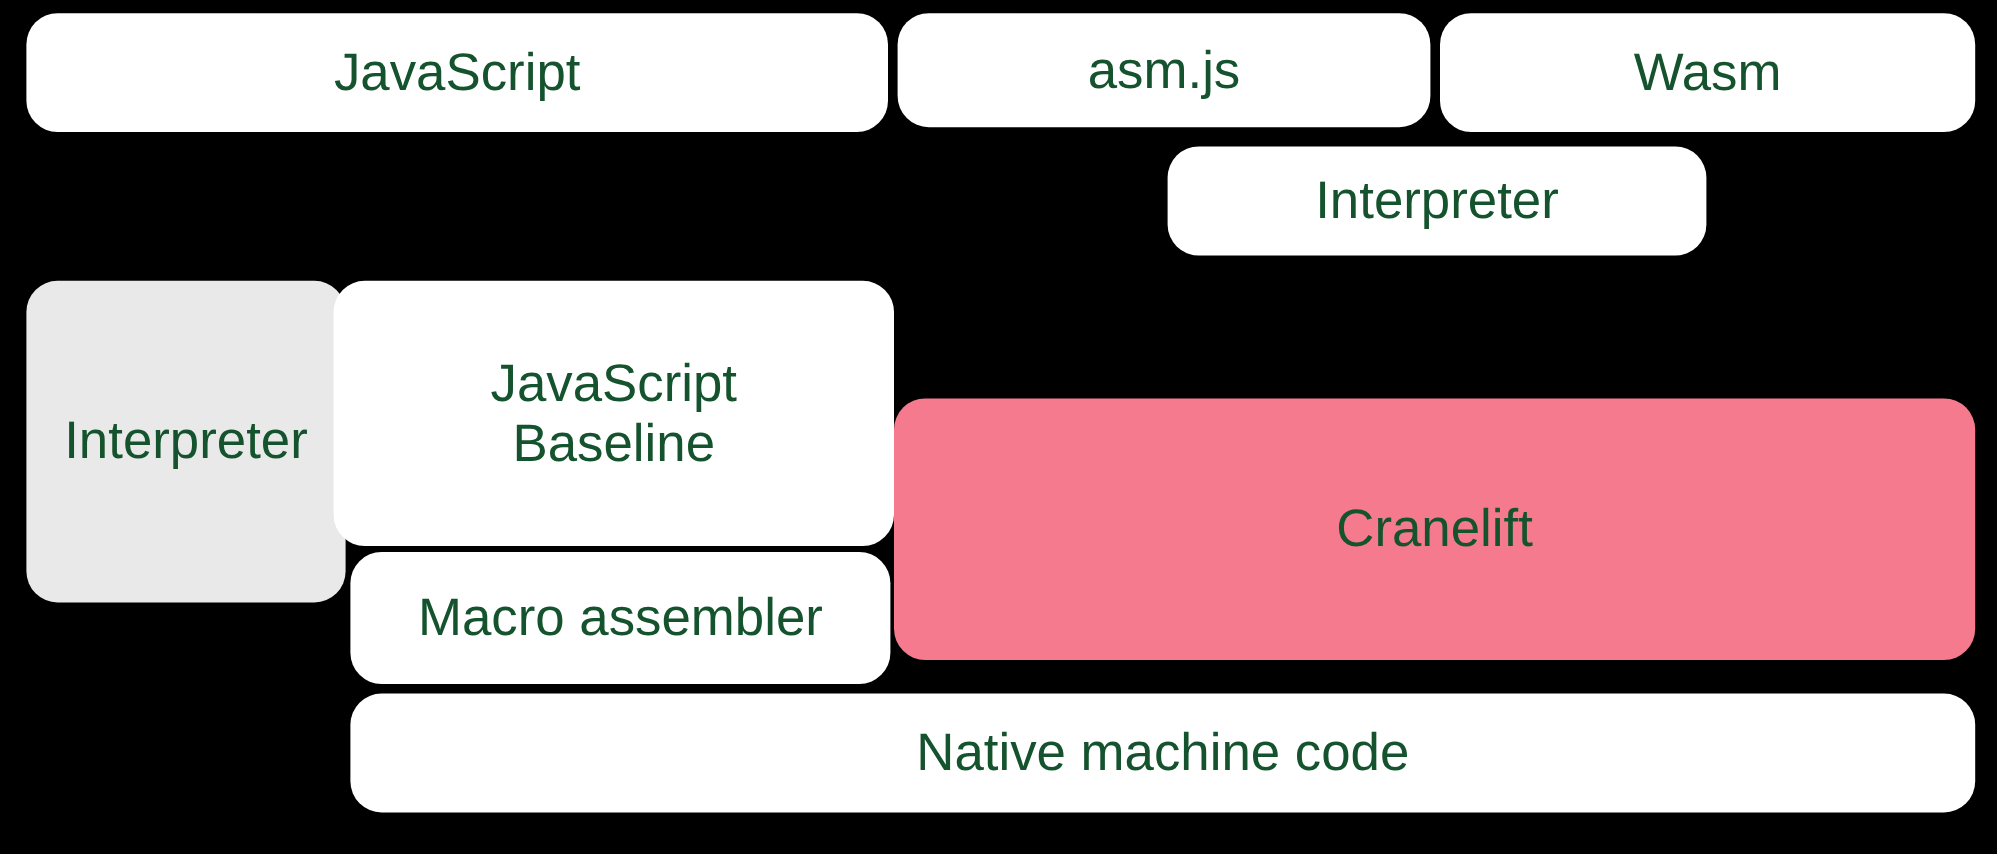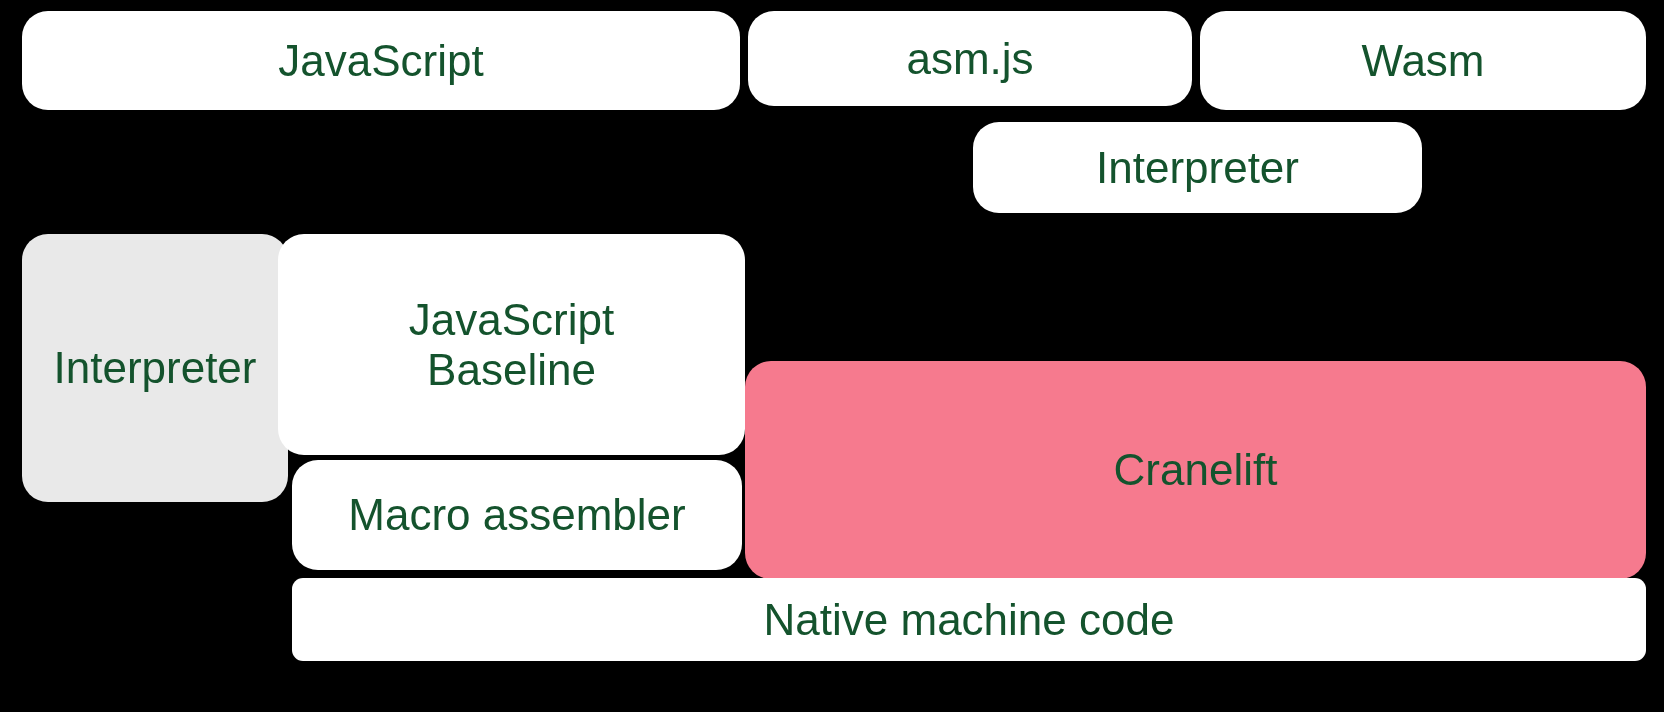--- a/index.html
+++ b/index.html
@@ -46,24 +46,24 @@
 
   
   #n-js-bytecode     { left: 22px;   top: 122px; width: 943px; height: 91px; }
   #n-baldrmonkey     { left: 973px;  top: 122px; width: 449px; height: 91px; }
 
   
   #n-interpreter     { left: 22px;   top: 234px; width: 266px; height: 268px; }
   #n-js-baseline     { left: 278px;  top: 234px; width: 467px; height: 221px; }
   #n-macro-assembler { left: 292px;  top: 460px; width: 450px; height: 110px; }
   #n-ion-mir         { left: 745px;  top: 234px; width: 450px; height: 108px; }
-  #n-cranelift       { left: 745px;  top: 361px; width: 901px; height: 218px; }
+  #n-cranelift       { left: 745px;  top: 332px; width: 901px; height: 218px; }
 
   
-  #n-native-code     { left: 292px;  top: 578px; width: 1354px; height: 83px; border-radius: 11px; }
+  #n-native-code     { left: 292px;  top: 578px; width: 1354px; height: 99px; }
 </style>
 </head>
 <body>
 
 <div id="diagram">
 
   <div class="node" id="n-javascript">JavaScript</div>
   <div class="node" id="n-asmjs">asm.js</div>
   <div class="node" id="n-wasm">Wasm</div>
 

